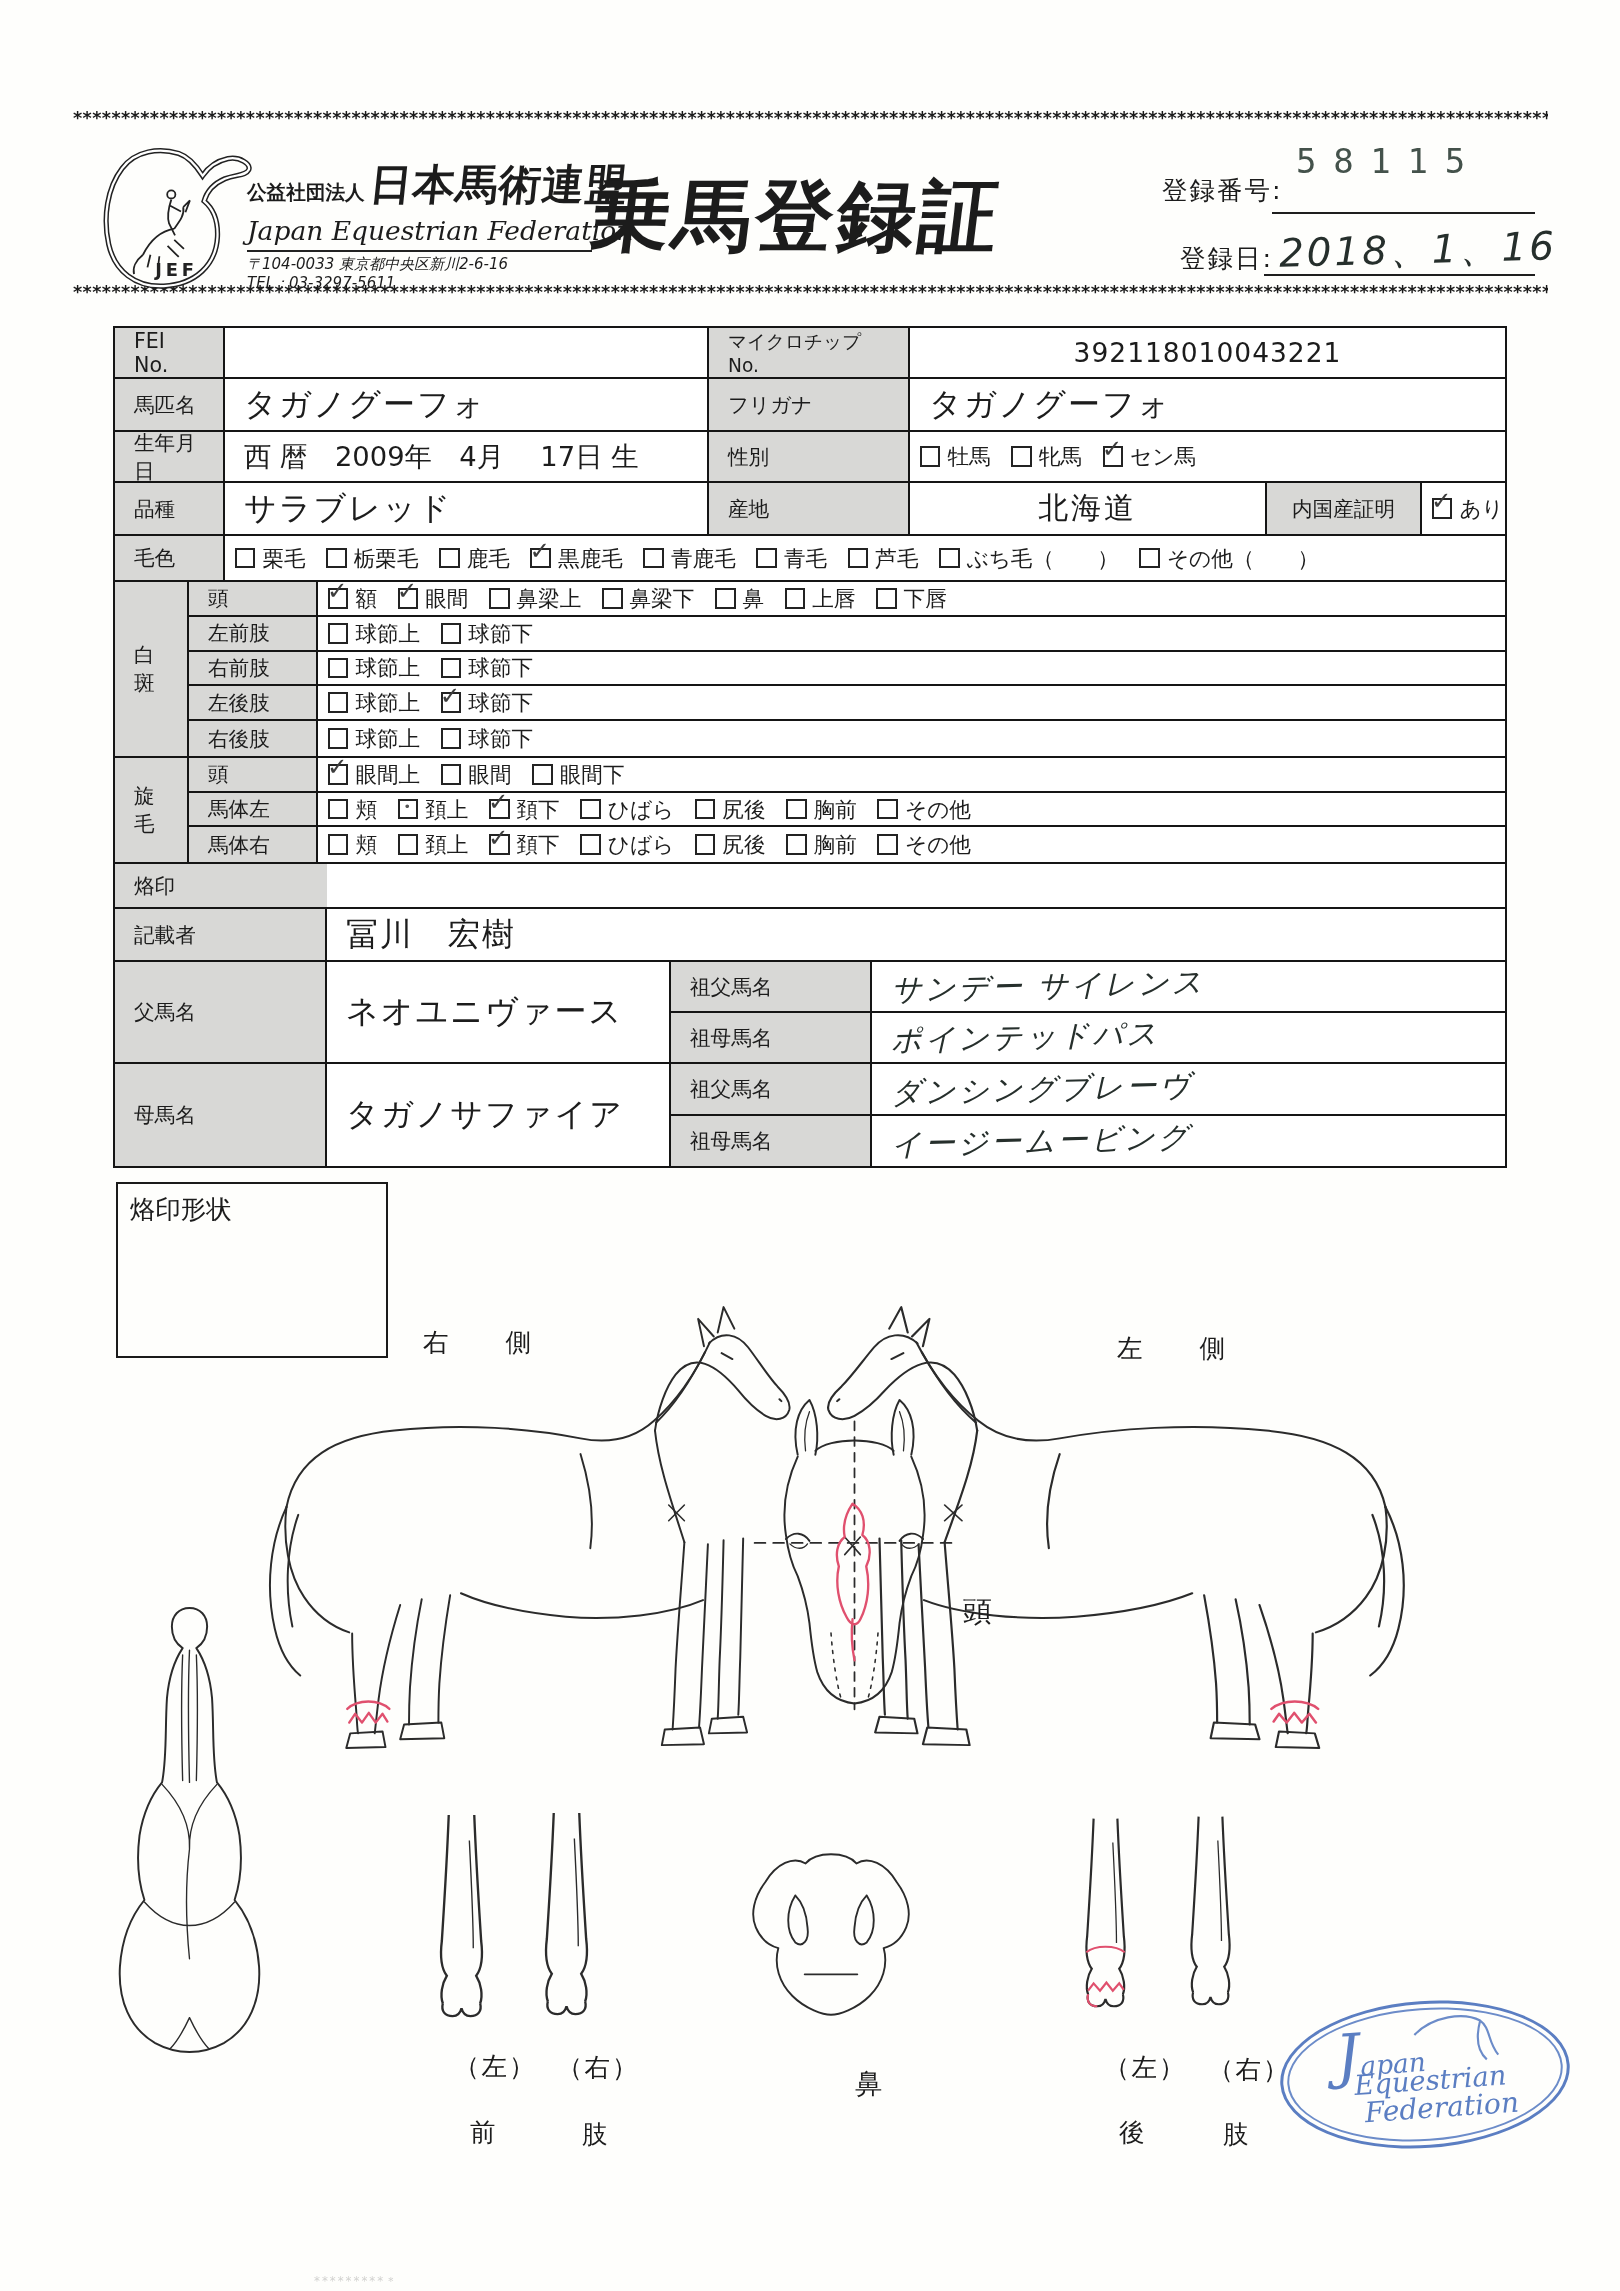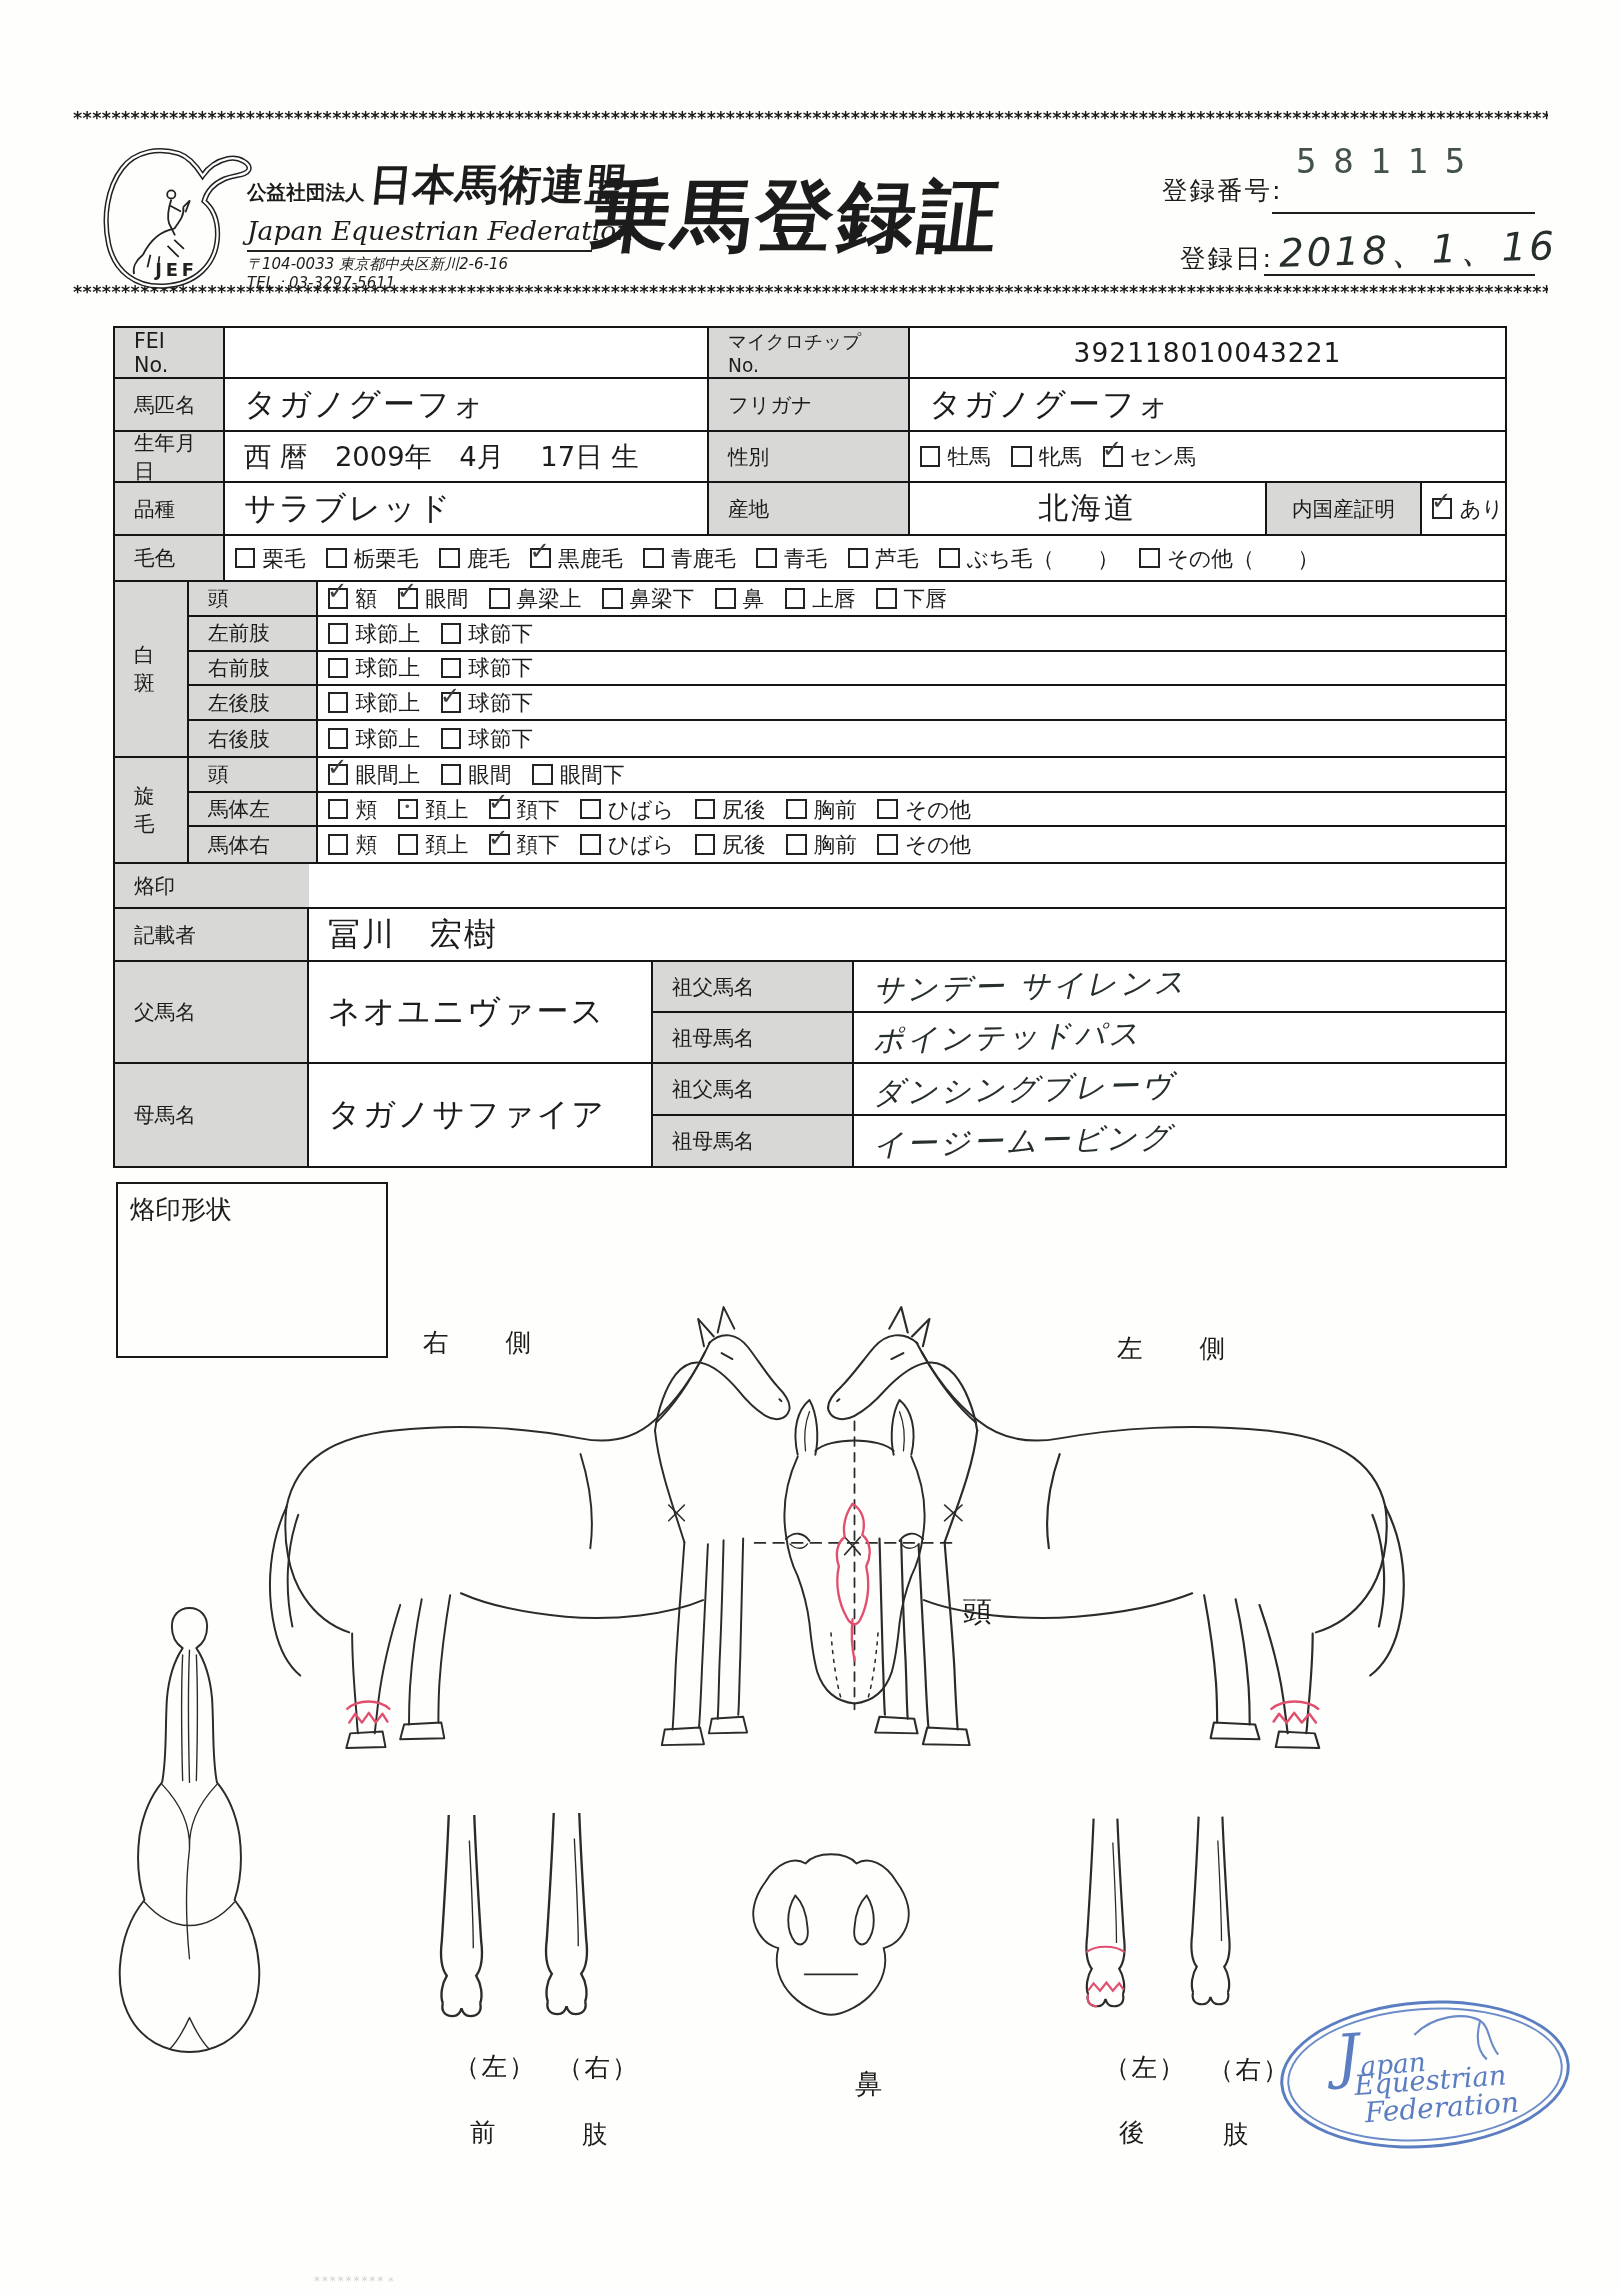--- a/index.html
+++ b/index.html
@@ -30,21 +30,21 @@
   .shade{background:#d8d8d6}
   .lab{font-size:20.6px}
   .lab-sm{font-size:18.6px}
   .val{font-size:28px}
   .val-big{font-size:32px;letter-spacing:2px}
   .center{justify-content:center}
   .h52{height:51px}.h54{height:53px}.h36{height:46px}.h46{height:45px}
   .c-label{width:110px}.c-val1{width:484px}.c-label2{width:201px}.c-val2{flex:1}
   .c-origin{width:357px}.c-domcert{width:155px}.c-ari{flex:1}
   .c-group{width:74px}.c-sub{width:129px}
-  .c-biglabel{width:194px}.c-pedval{width:344px}
+  .c-biglabel{width:212px}.c-pedval{width:344px}
   .grows{display:flex;flex-direction:column;flex:1}
   .subrow{display:flex;border-bottom:2px solid #151515;height:35px;box-sizing:border-box}
   .subrow:last-child{border-bottom:none}
   .pedcol{display:flex;flex-direction:column;flex:1}
   .pedrow{display:flex;border-bottom:2px solid #151515;flex:1;box-sizing:border-box}
   .pedrow:last-child{border-bottom:none}
   .opts{flex:1;display:flex;align-items:center;padding:0 9.8px}
   
   .cb{display:inline-flex;align-items:center;margin-right:20.6px;position:relative;white-space:nowrap}
   .cb .box{width:16.7px;height:16.7px;border:2.2px solid #232323;margin-right:6.9px;position:relative;flex:none;background:#fff}

